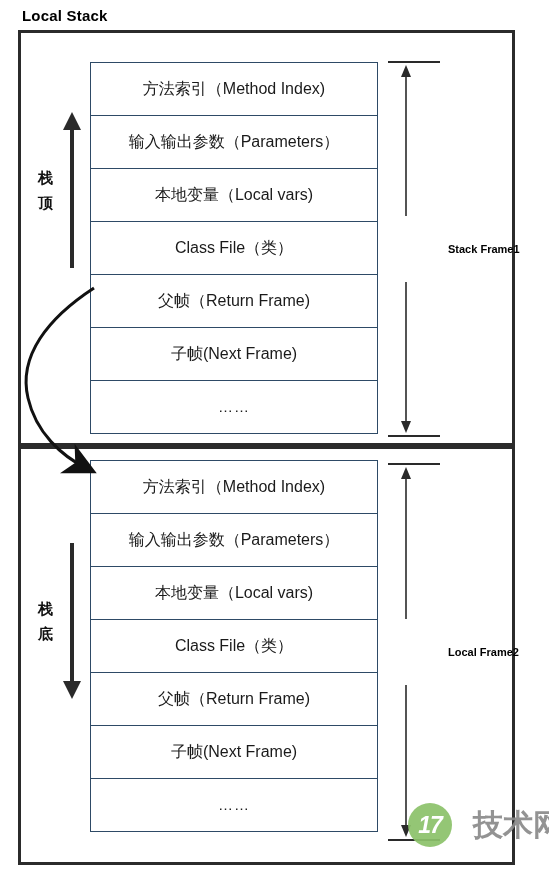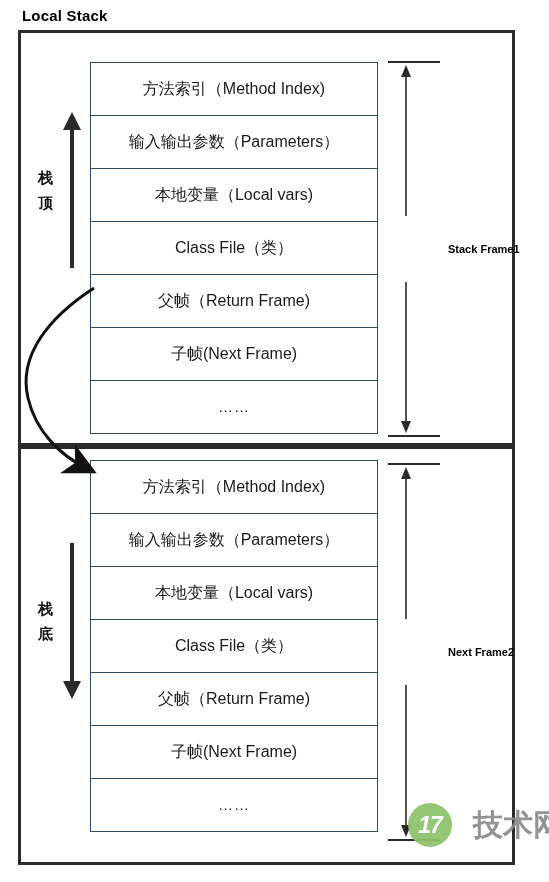--- a/index.html
+++ b/index.html
@@ -241,21 +241,21 @@
 
 <div id="extent-frame2" class="extent">
   <svg width="70" height="380" viewBox="0 0 70 380">
     <line x1="4" y1="2" x2="56" y2="2" stroke="#2a2a2a" stroke-width="2"></line>
     <line x1="4" y1="378" x2="56" y2="378" stroke="#2a2a2a" stroke-width="2"></line>
     <line x1="22" y1="10" x2="22" y2="157" stroke="#2a2a2a" stroke-width="1.6"></line>
     <polygon points="22,5 17,17 27,17" fill="#2a2a2a"></polygon>
     <line x1="22" y1="223" x2="22" y2="370" stroke="#2a2a2a" stroke-width="1.6"></line>
     <polygon points="22,375 17,363 27,363" fill="#2a2a2a"></polygon>
   </svg>
-  <div class="extent-label">Next Frame2</div>
+  <div class="extent-label">Local Frame2</div>
 </div>
 
 <svg id="connector-arrow" width="130" height="210" viewBox="0 0 130 210">
   <defs>
     <marker id="curve-head" markerWidth="11" markerHeight="11" refX="7" refY="5.5" orient="auto" markerUnits="strokeWidth">
       <path d="M0,0 L11,5.5 L0,11 L3,5.5 Z" fill="#111111"></path>
     </marker>
   </defs>
   <path d="M 86,10 C 40,40 10,78 20,120 C 28,155 54,178 78,190" fill="none" stroke="#111111" stroke-width="3" marker-end="url(#curve-head)"></path>
 </svg>

